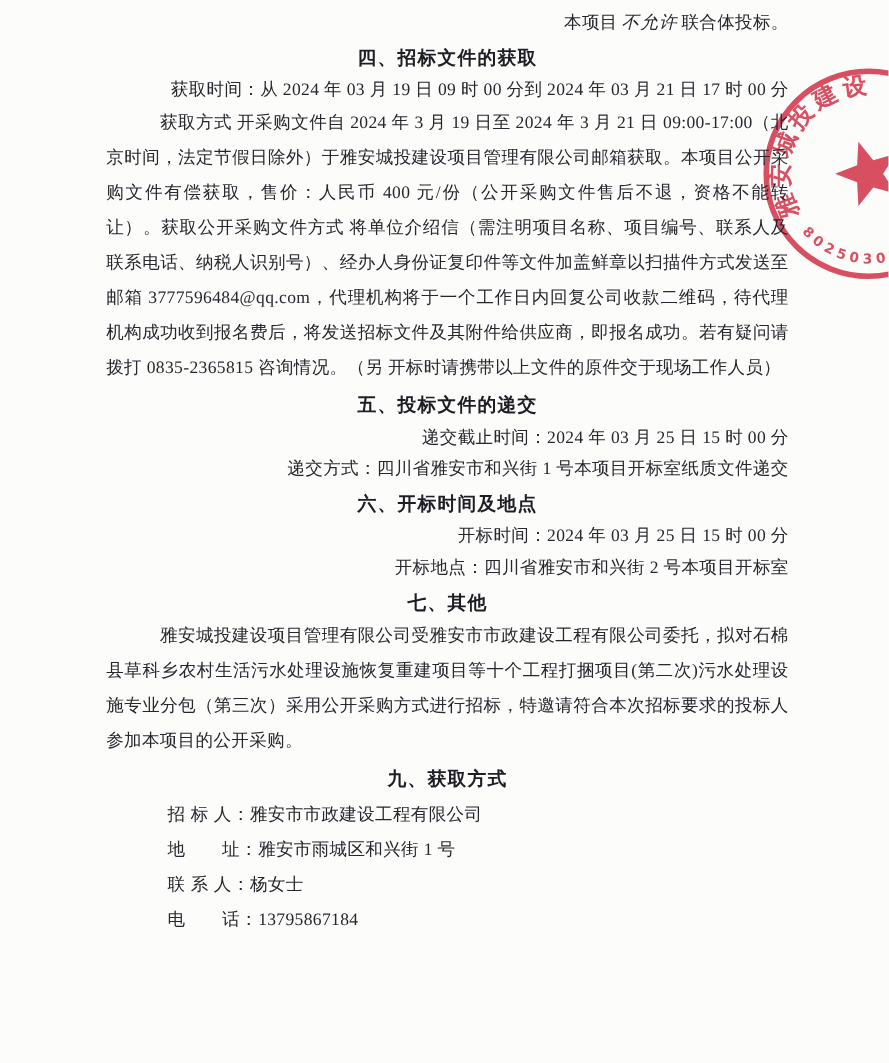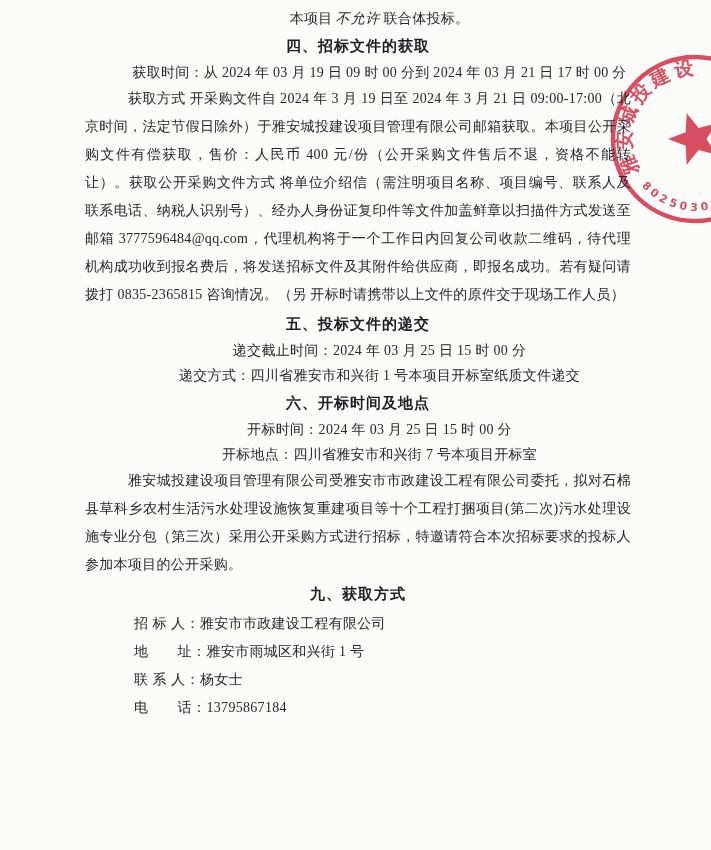--- a/index.html
+++ b/index.html
@@ -4,21 +4,21 @@
 <style>
   html,body { margin:0; padding:0; background:#ffffff; }
   .page {
     position:relative; width:711px; height:850px; margin:0 auto;
     background:#fcfcfa; overflow:hidden;
     font-family:"Liberation Serif","DejaVu Serif",serif;
     color:#26262e;
   }
   .content { position:absolute; left:85px; top:6px; width:546px; }
   .content p { margin:0; font-size:14px; line-height:28px; text-align:justify; letter-spacing:0.3px; }
-  p.row { text-align:center; line-height:25px; }
+  p.row { text-align:right; line-height:25px; }
   .indent-sm { text-indent:16px; }
   .indent-lg { text-indent:43px; }
   .indent-xs { text-indent:14px; }
   h3.sec {
     margin:3px 0 2px; font-family:"DejaVu Sans","Liberation Sans",sans-serif;
     font-weight:bold; font-size:15px; line-height:24px; color:#1d1d25; letter-spacing:1px;
     text-align:center;
   }
   .em-kai { font-style:italic; margin:0 3px; letter-spacing:1px; }
   .contacts { margin-top:4px; }
@@ -67,22 +67,23 @@
     <h3 class="sec">四、招标文件的获取</h3>
     <p class="indent-lg row">获取时间：从 2024 年 03 月 19 日  09 时 00 分到 2024 年 03 月 21 日  17 时 00 分</p>
     <p class="indent-lg">获取方式 开采购文件自 2024 年 3 月 19 日至 2024 年 3 月 21 日 09:00-17:00（北京时间，法定节假日除外）于雅安城投建设项目管理有限公司邮箱获取。本项目公开采购文件有偿获取，售价：人民币 400 元/份（公开采购文件售后不退，资格不能转让）。获取公开采购文件方式 将单位介绍信（需注明项目名称、项目编号、联系人及联系电话、纳税人识别号）、经办人身份证复印件等文件加盖鲜章以扫描件方式发送至邮箱 3777596484@qq.com，代理机构将于一个工作日内回复公司收款二维码，待代理机构成功收到报名费后，将发送招标文件及其附件给供应商，即报名成功。若有疑问请拨打 0835-2365815 咨询情况。（另 开标时请携带以上文件的原件交于现场工作人员）</p>
 
     <h3 class="sec">五、投标文件的递交</h3>
     <p class="indent-lg row">递交截止时间：2024 年 03 月 25 日  15 时 00 分</p>
     <p class="indent-lg row">递交方式：四川省雅安市和兴街 1 号本项目开标室纸质文件递交</p>
 
     <h3 class="sec">六、开标时间及地点</h3>
     <p class="indent-lg row">开标时间：2024 年 03 月 25 日  15 时 00 分</p>
-    <p class="indent-lg row">开标地点：四川省雅安市和兴街 7 号本项目开标室</p>
+    <p class="indent-lg row">开标地点：四川省雅安市和兴街 2 号本项目开标室</p>
 
+    <h3 class="sec">七、其他</h3>
     <p class="indent-lg">雅安城投建设项目管理有限公司受雅安市市政建设工程有限公司委托，拟对石棉县草科乡农村生活污水处理设施恢复重建项目等十个工程打捆项目(第二次)污水处理设施专业分包（第三次）采用公开采购方式进行招标，特邀请符合本次招标要求的投标人参加本项目的公开采购。</p>
 
 
     <h3 class="sec">九、获取方式</h3>
     <div class="contacts">
       <p class="contact-row"><span class="contact-label">招 标 人：</span><span>雅安市市政建设工程有限公司</span></p>
       <p class="contact-row"><span class="contact-label">地　　址：</span><span>雅安市雨城区和兴街 1 号</span></p>
       <p class="contact-row"><span class="contact-label">联 系 人：</span><span>杨女士</span></p>
       <p class="contact-row"><span class="contact-label">电　　话：</span><span>13795867184</span></p>
     </div>

